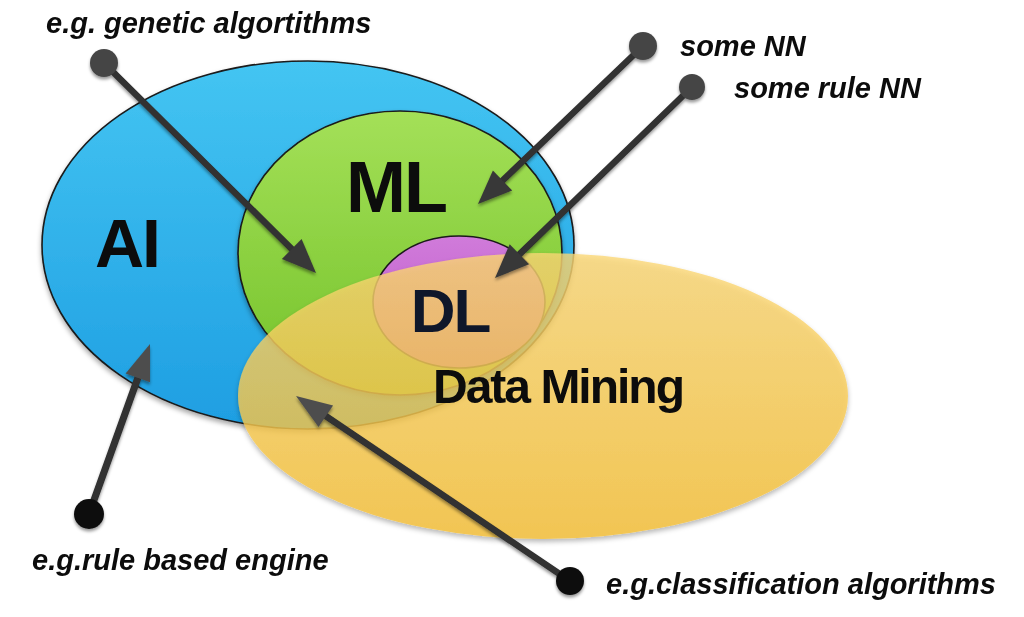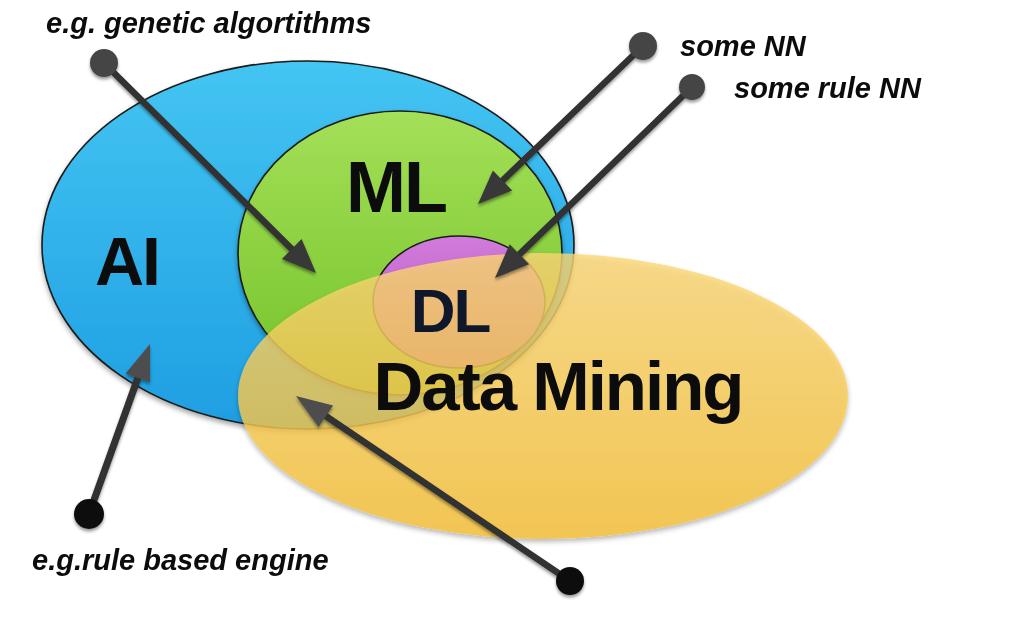--- a/index.html
+++ b/index.html
@@ -34,25 +34,25 @@
   }
   .setlbl {
     font-weight: bold;
     text-align: center;
   }
   .lbl-genetic        { left: 46px;  top: 9px; }
   .lbl-some-nn        { left: 680px; top: 32px; }
   .lbl-some-deep-nn   { left: 734px; top: 74px; }
   .lbl-rule-based     { left: 32px;  top: 546px; }
   .lbl-classification { left: 606px; top: 570px; }
-  .lbl-ai   { left: 77px;  top: 209px; width: 100px; font-size: 68px; letter-spacing: -2px; margin-top: 18px; }
+  .lbl-ai   { left: 77px;  top: 209px; width: 100px; font-size: 68px; letter-spacing: -2px; }
   .lbl-ml   { left: 296px; top: 151px; width: 150px; font-size: 72px; letter-spacing: -2px; text-align: right; }
   .lbl-dl   { left: 375px; top: 280px; width: 150px; font-size: 62px; letter-spacing: -2px;
               color: #0f172a; }
-  .lbl-data-mining { left: 358px; top: 352px; width: 400px; font-size: 69px; letter-spacing: -2px; }
+  .lbl-data-mining { left: 358px; top: 363px; width: 400px; font-size: 48px; letter-spacing: -2px; }
 </style>
 </head>
 <body>
 
 <div id="stage">
 
   <svg id="diagram-svg" width="1024" height="617" viewBox="0 0 1024 617">
     <defs>
       <linearGradient id="gradAI" x1="0" y1="0" x2="0" y2="1">
         <stop offset="0%" stop-color="#44C5F2"></stop>
@@ -119,14 +119,15 @@
 
   <div class="lbl setlbl lbl-ai">AI</div>
   <div class="lbl setlbl lbl-ml">ML</div>
   <div class="lbl setlbl lbl-dl">DL</div>
   <div class="lbl setlbl lbl-data-mining">Data Mining</div>
 
   <div class="lbl ann lbl-genetic">e.g. genetic algortithms</div>
   <div class="lbl ann lbl-some-nn">some NN</div>
   <div class="lbl ann lbl-some-deep-nn">some rule NN</div>
   <div class="lbl ann lbl-rule-based">e.g.rule based engine</div>
+  <div class="lbl ann lbl-classification">e.g.classification algorithms</div>
 
 </div>
 
 </body></html>

